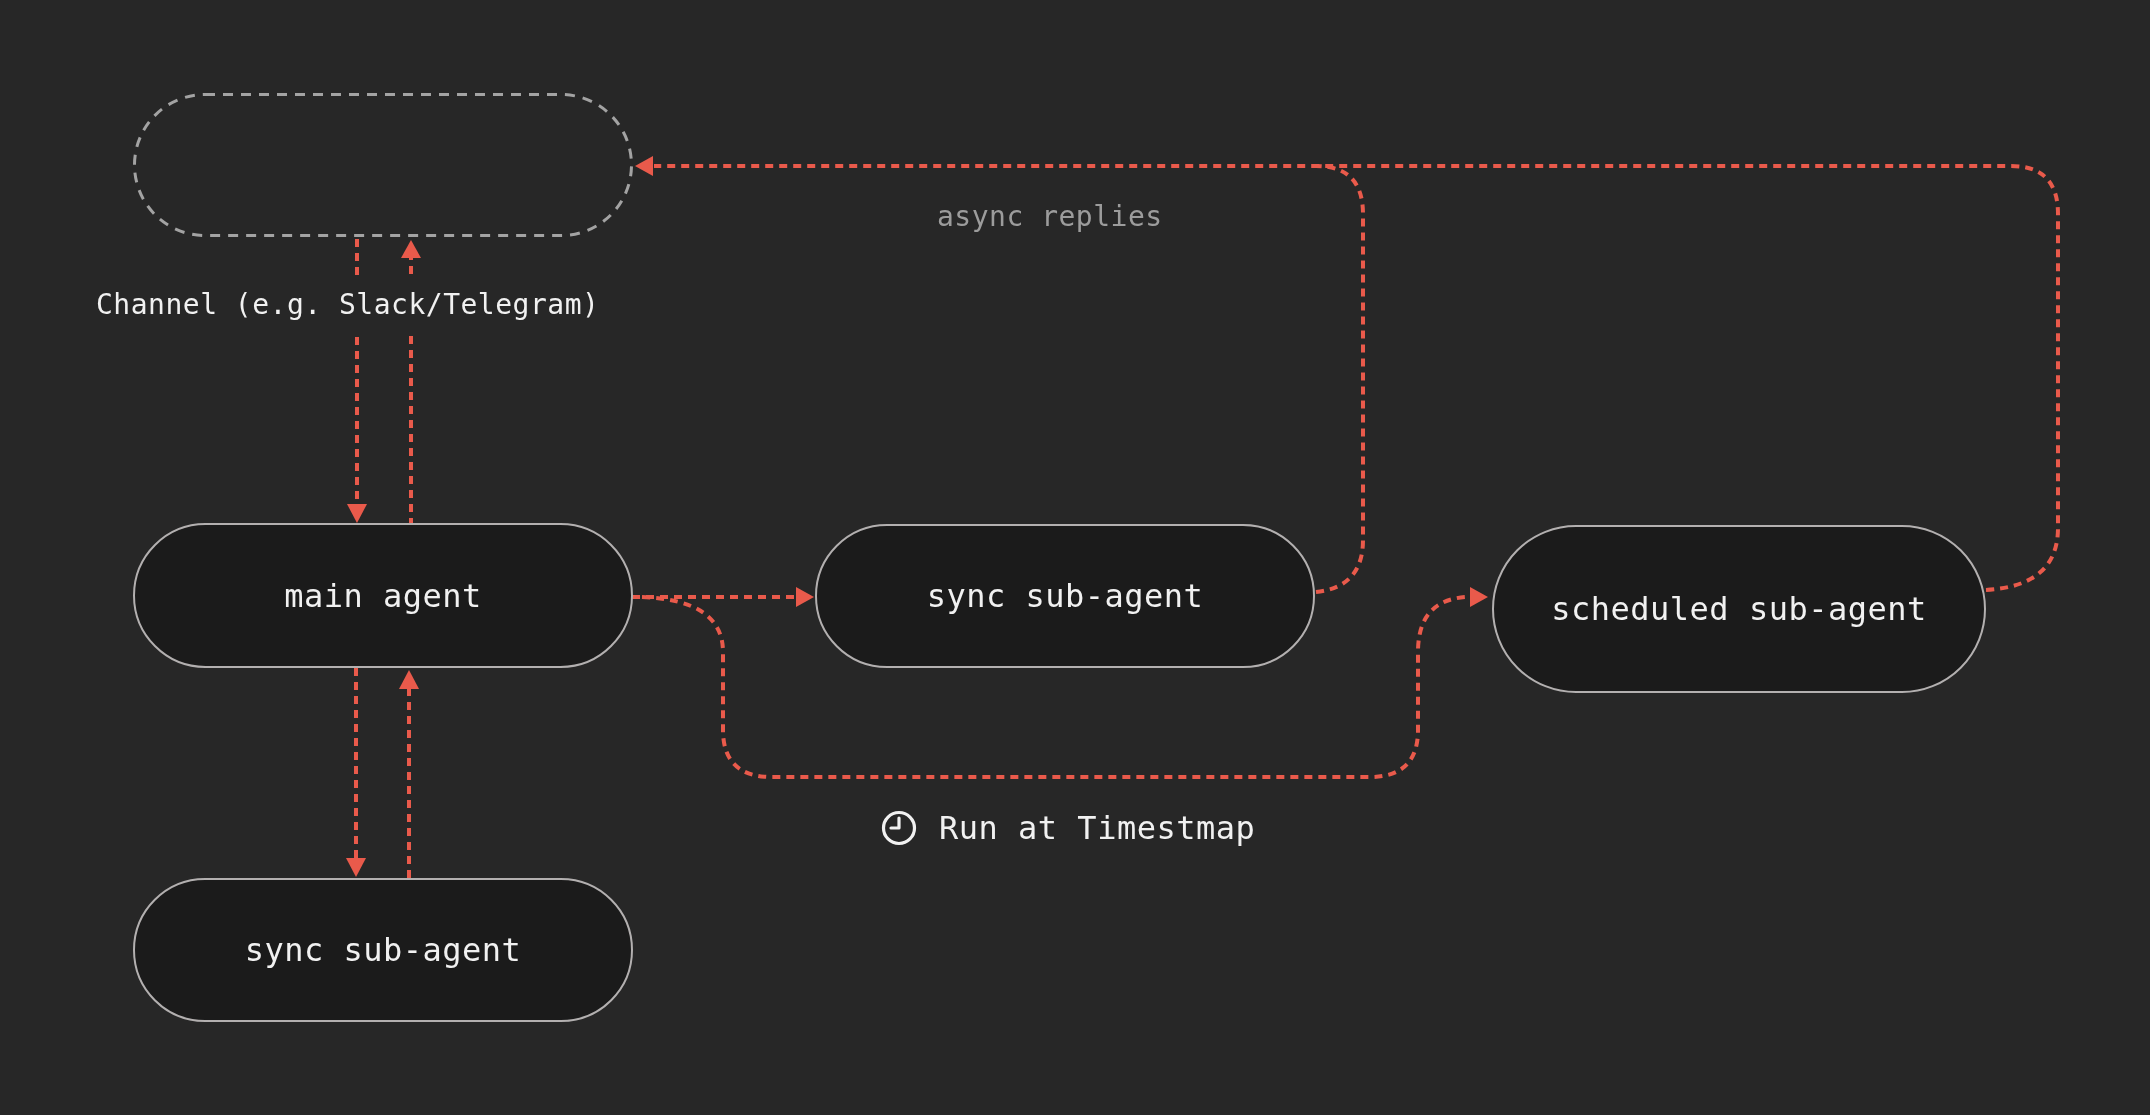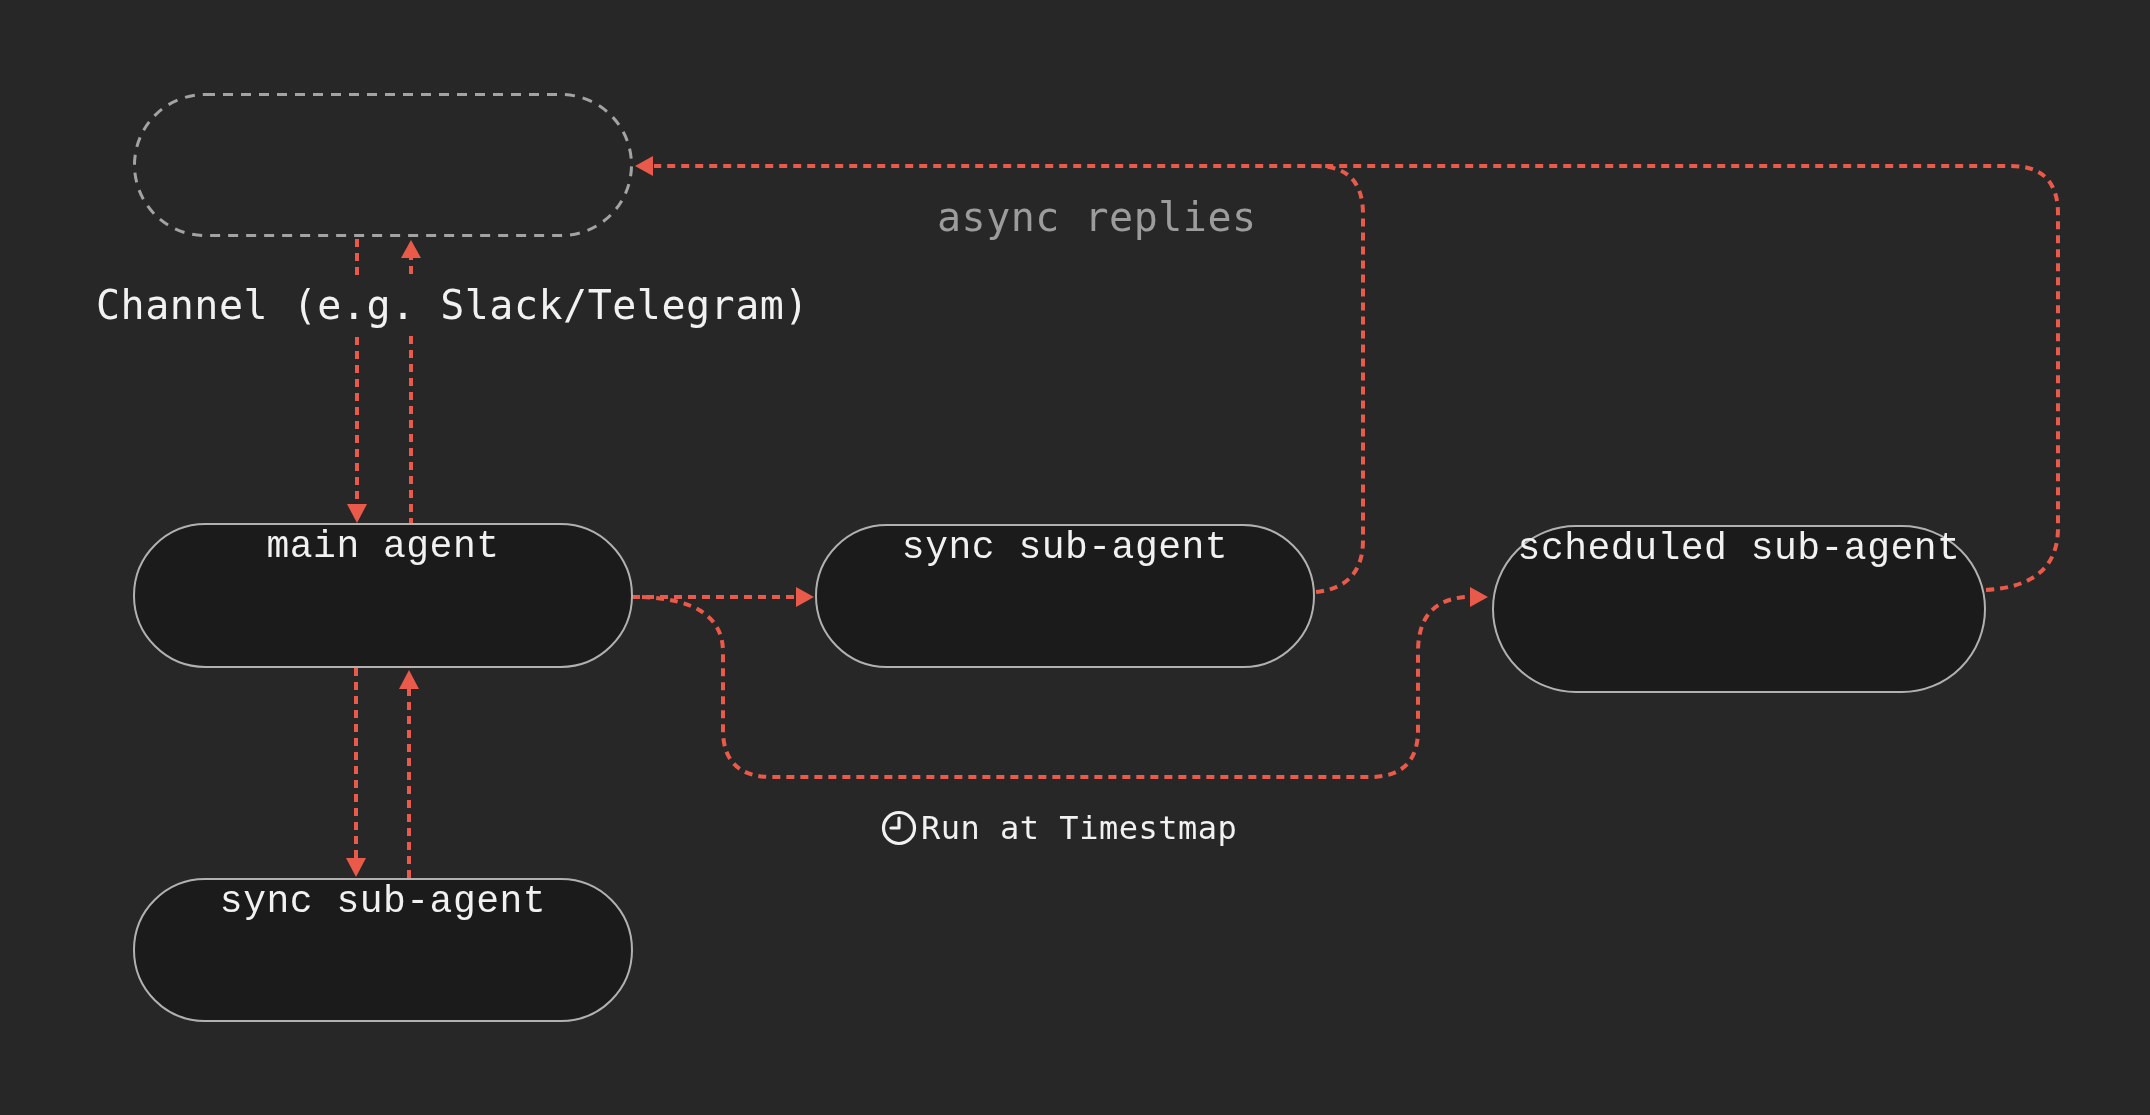--- a/index.html
+++ b/index.html
@@ -38,34 +38,34 @@
     stroke-width: 3;
     stroke-dasharray: 10 8;
   }
   .node {
     position: absolute;
     box-sizing: border-box;
     border-radius: 999px;
     background: var(--node-fill, #1b1b1b);
     border: 2.5px solid var(--node-border, #b3b0b0);
     display: flex;
+    align-items: center;
     justify-content: center;
-    font-size: 38px;
+    font-size: 32px;
     letter-spacing: 0.5px;
     color: var(--text-primary, #f1f1f1);
     white-space: nowrap;
-    font-family: Liberation Mono, monospace;
   }
   .node-main        { left: 133px; top: 523px; width: 500px; height: 145px; }
   .node-sync-mid    { left: 815px; top: 524px; width: 500px; height: 144px; }
   .node-scheduled   { left: 1492px; top: 525px; width: 494px; height: 168px; }
   .node-sync-bottom { left: 133px; top: 878px; width: 500px; height: 144px; }
   .caption {
     position: absolute;
-    font-size: 40px;
+    font-size: 28px;
     letter-spacing: 0.5px;
     line-height: 40px;
     white-space: nowrap;
   }
   .caption-channel {
     left: 86px;
     top: 277px;
     padding: 8px 10px;
     color: var(--text-primary, #f1f1f1);
     background: var(--bg, #272727);
@@ -74,20 +74,21 @@
     left: 937px;
     top: 197px;
     color: var(--text-muted, #9c9c9c);
   }
   .caption-runat {
     position: absolute;
     left: 877px;
     top: 806px;
     display: flex;
     align-items: center;
+    gap: 18px;
     font-size: 32px;
     letter-spacing: 0.5px;
     color: var(--text-primary, #f1f1f1);
     white-space: nowrap;
   }
   .clock-icon {
     display: block;
     width: 44px;
     height: 44px;
   }

